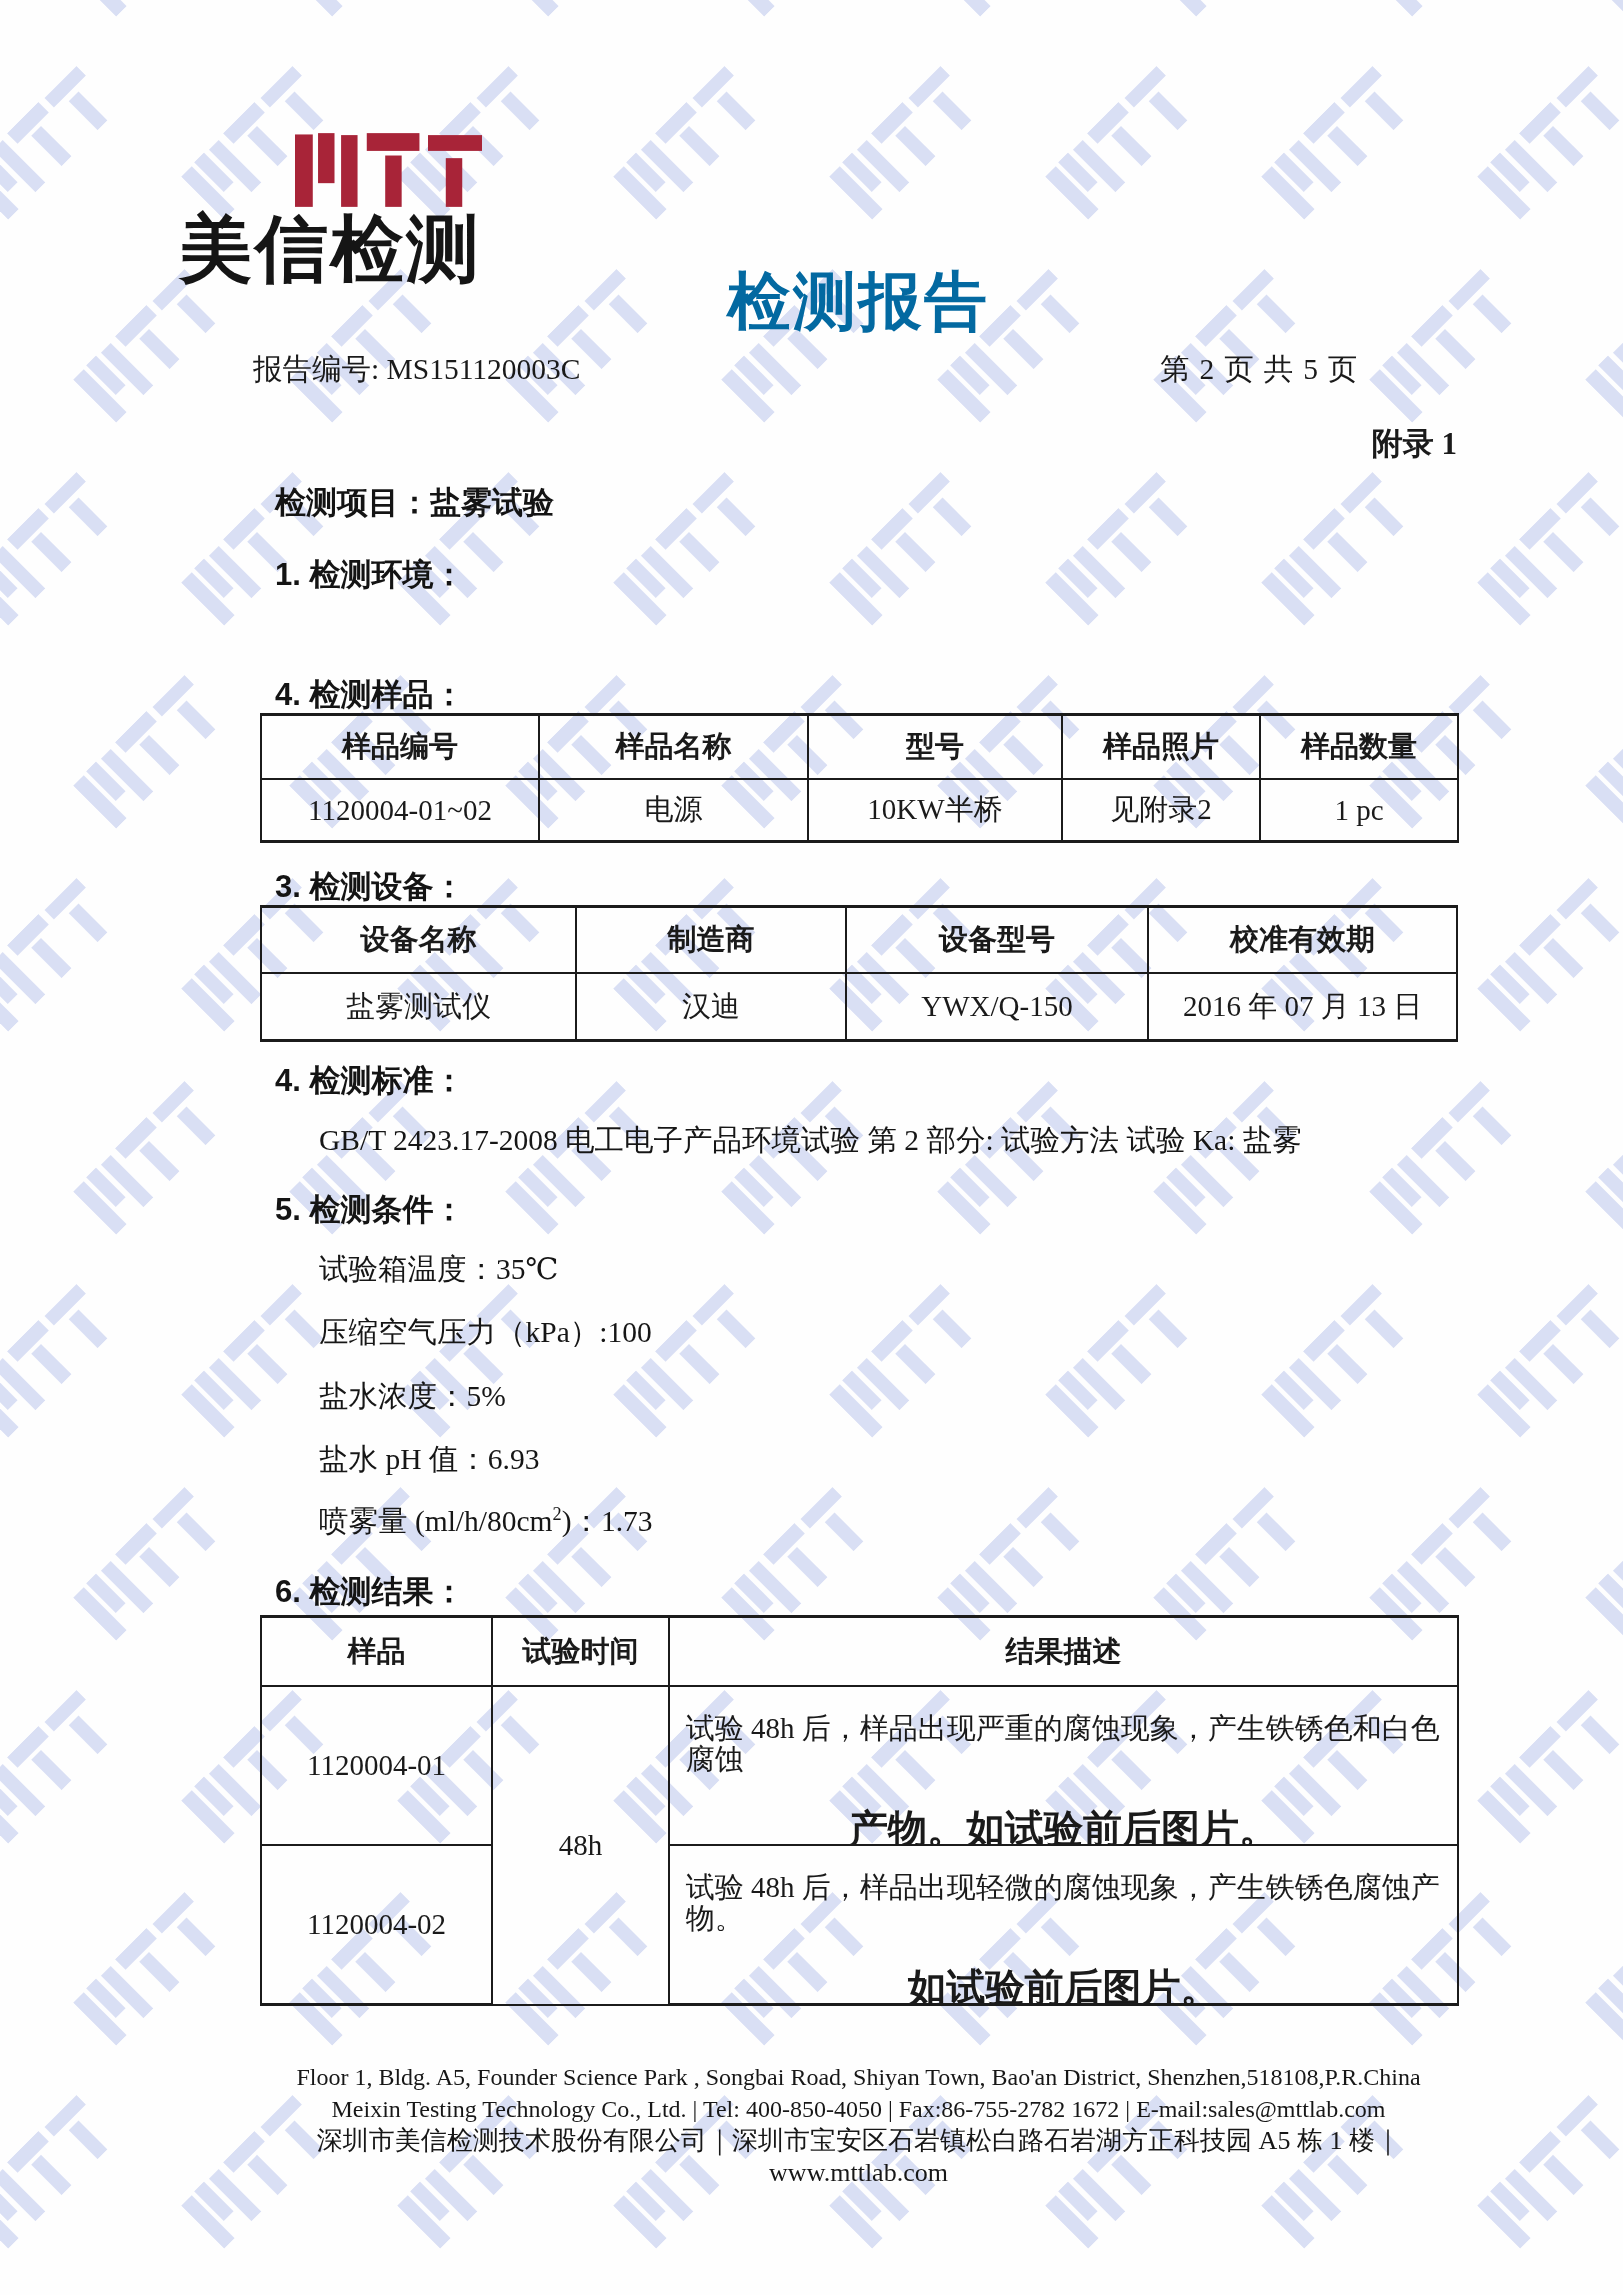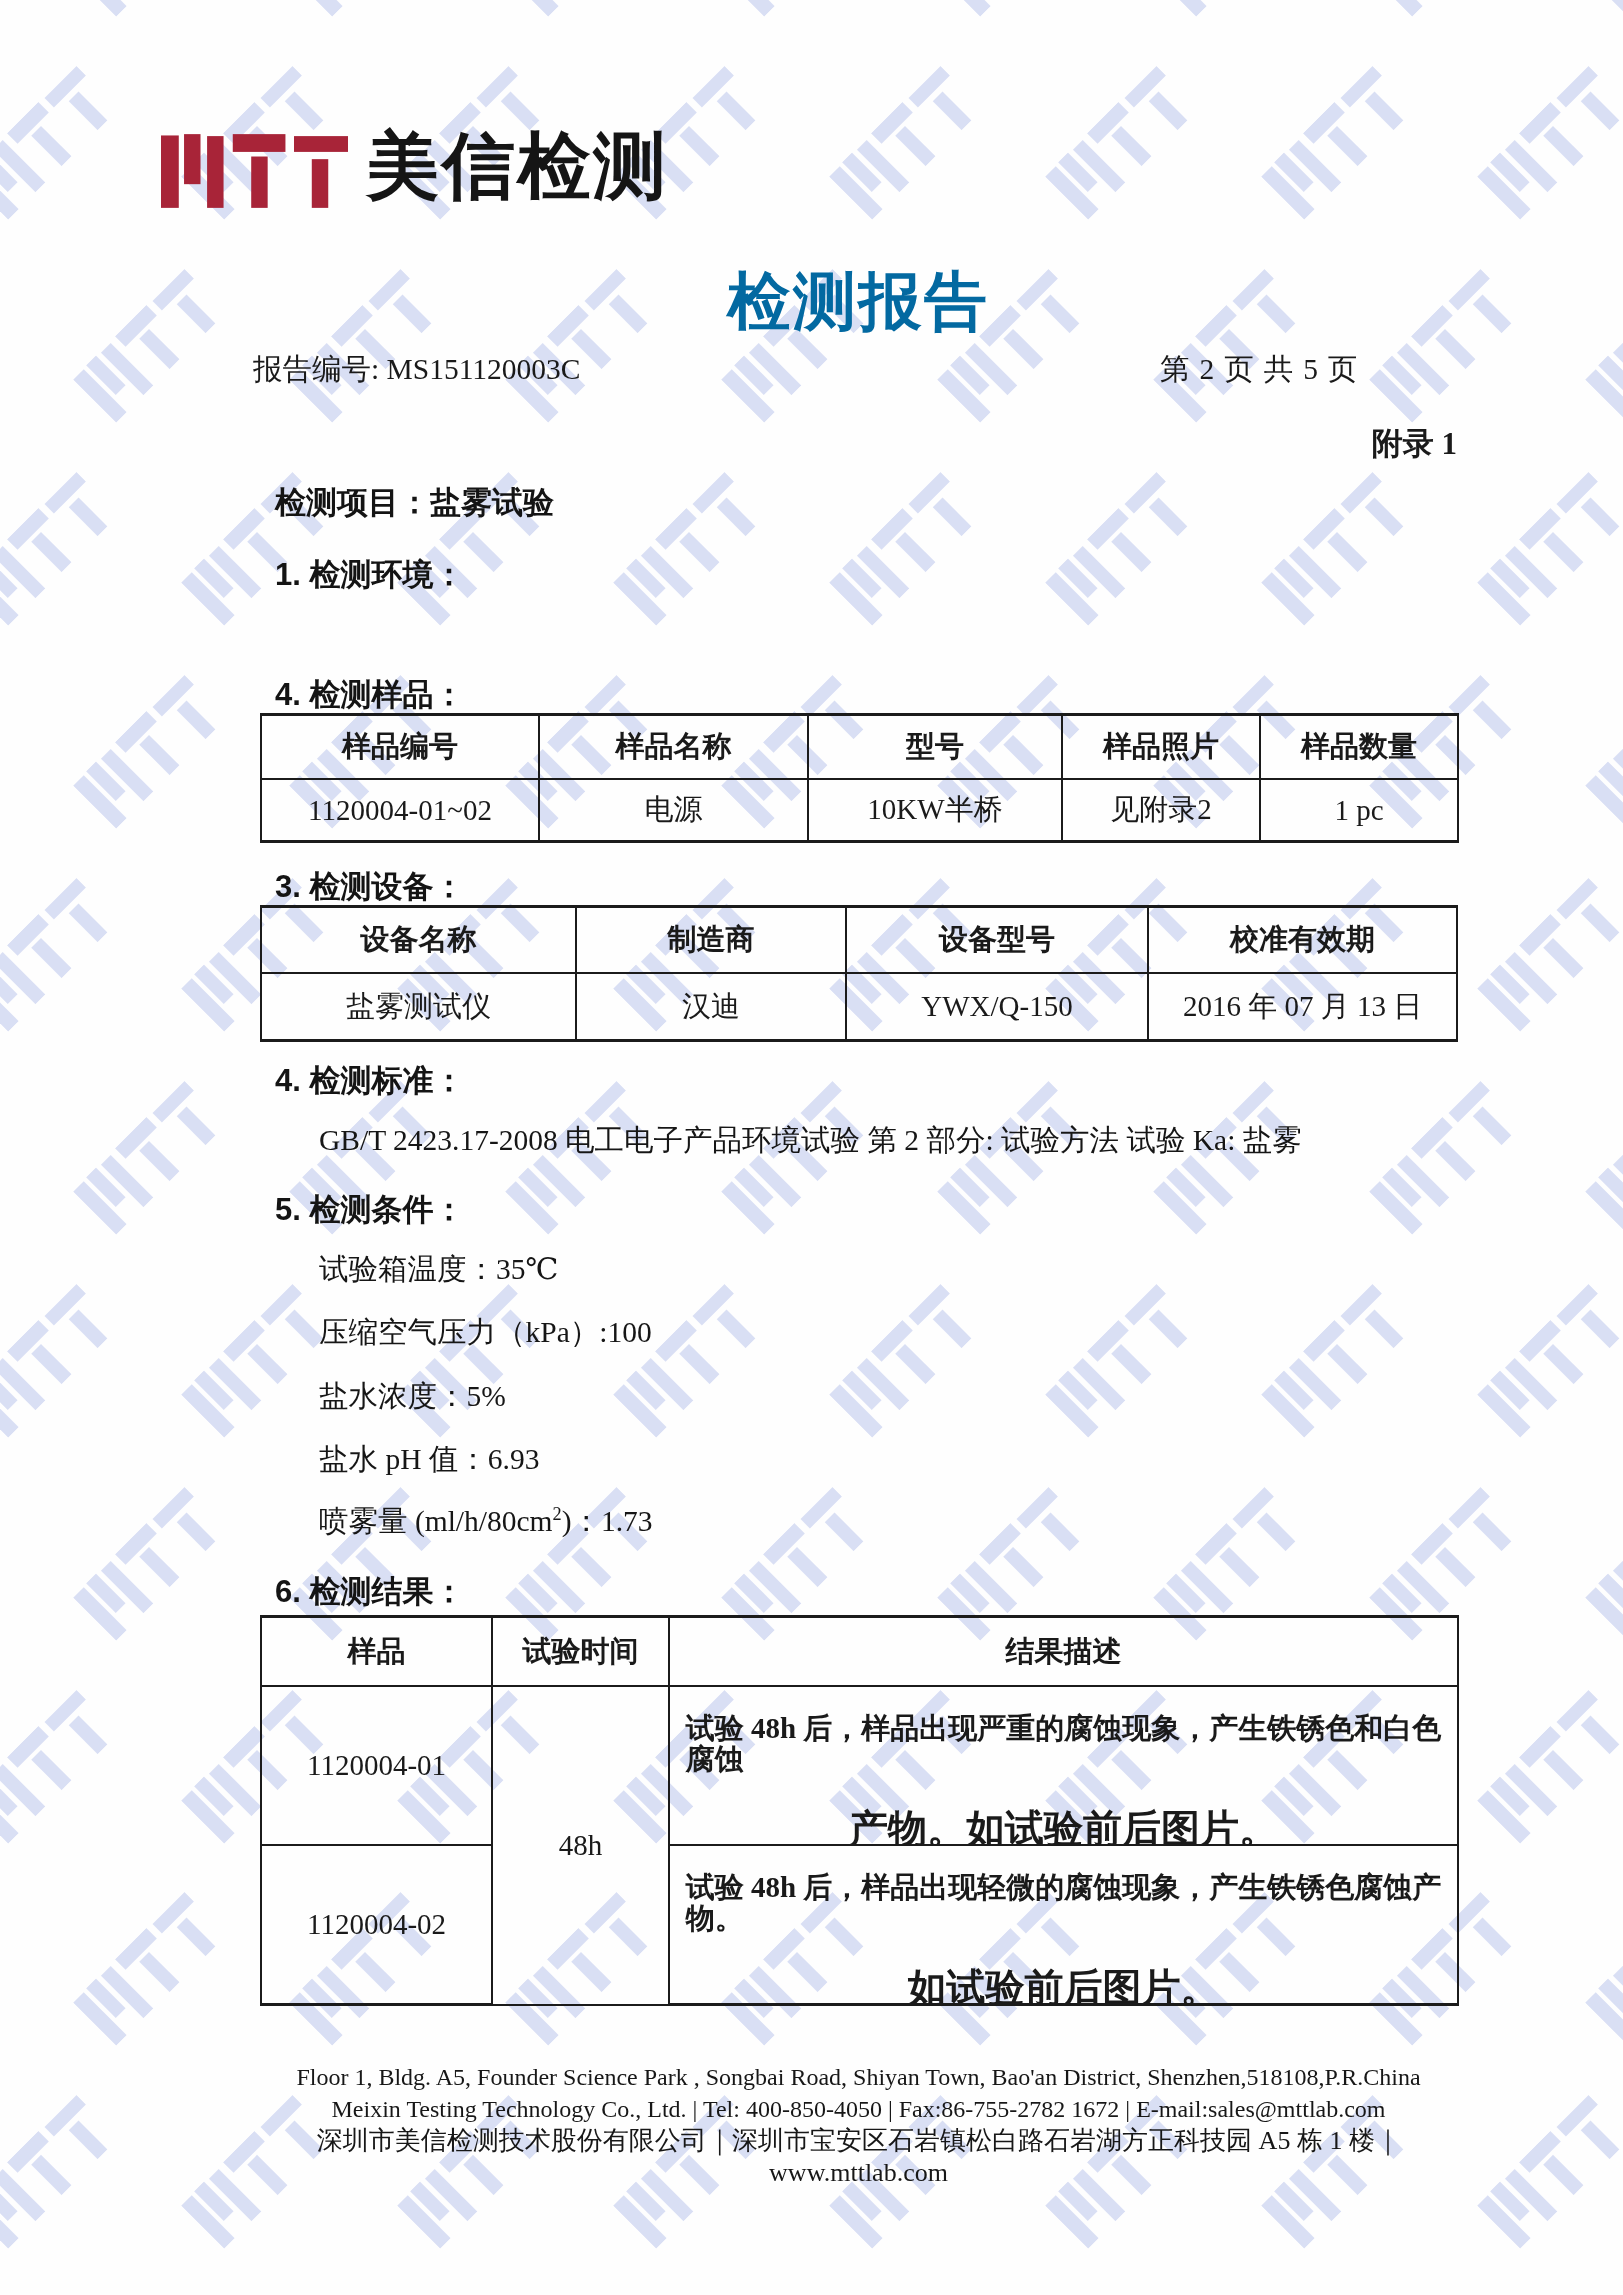--- a/index.html
+++ b/index.html
@@ -11,21 +11,21 @@
     font-family:"Liberation Serif","DejaVu Serif",serif;
     color:#1a1a1a;
   }
   
   .wm-layer{position:absolute;inset:0;z-index:0;pointer-events:none;}
   .wm-tile{position:absolute;transform:rotate(-45deg);opacity:.5;}
   
   .content{position:absolute;inset:0;z-index:1;}
   .abs{position:absolute;}
   
-  .brand{left:161px;top:124px;display:flex;align-items:flex-end;}
+  .brand{left:161px;top:124px;display:flex;align-items:flex-end;flex-direction:column;}
   .logo-mark{display:block;width:187px;height:74px;margin-top:9.2px;}
   .logo-text{
     margin-left:18.3px;
     font-family:"Liberation Sans","DejaVu Sans",sans-serif;
     font-weight:700;font-size:73px;line-height:84px;color:#151515;
     letter-spacing:2.6px;
   }
   
   .title{
     left:260px;top:259px;width:1197px;margin:0;text-align:center;
@@ -73,21 +73,21 @@
   .t-samples{top:713px;width:1197px;}
   .t-samples th{height:62px;}
   .t-samples td{height:60px;}
   .t-equip{top:905px;width:1197px;}
   .t-equip th{height:64px;}
   .t-equip td{height:65px;}
   .t-results{top:1615px;width:1197px;}
   .t-results th{height:67px;}
   .t-results td{height:130px;}
   .result-desc{vertical-align:top !important;}
-  .result-desc .l1{margin:26px 15.7px 0;text-align:left;font-size:29px;line-height:31px;font-weight:bold;}
+  .result-desc .l1{margin:26px 15.7px 0;text-align:left;font-size:29px;line-height:31px;}
   .result-desc .l2{margin:38px 15.7px 0;text-align:center;font-size:39px;line-height:31px;font-weight:bold;}
   
   .footer{left:260px;top:2061px;width:1197px;text-align:center;line-height:32px;}
   .footer .f-en{font-size:24px;color:#171717;}
   .footer .f-cn{font-size:26px;color:#171717;}
 </style>
 </head>
 <body>
 
 <div class="page">

